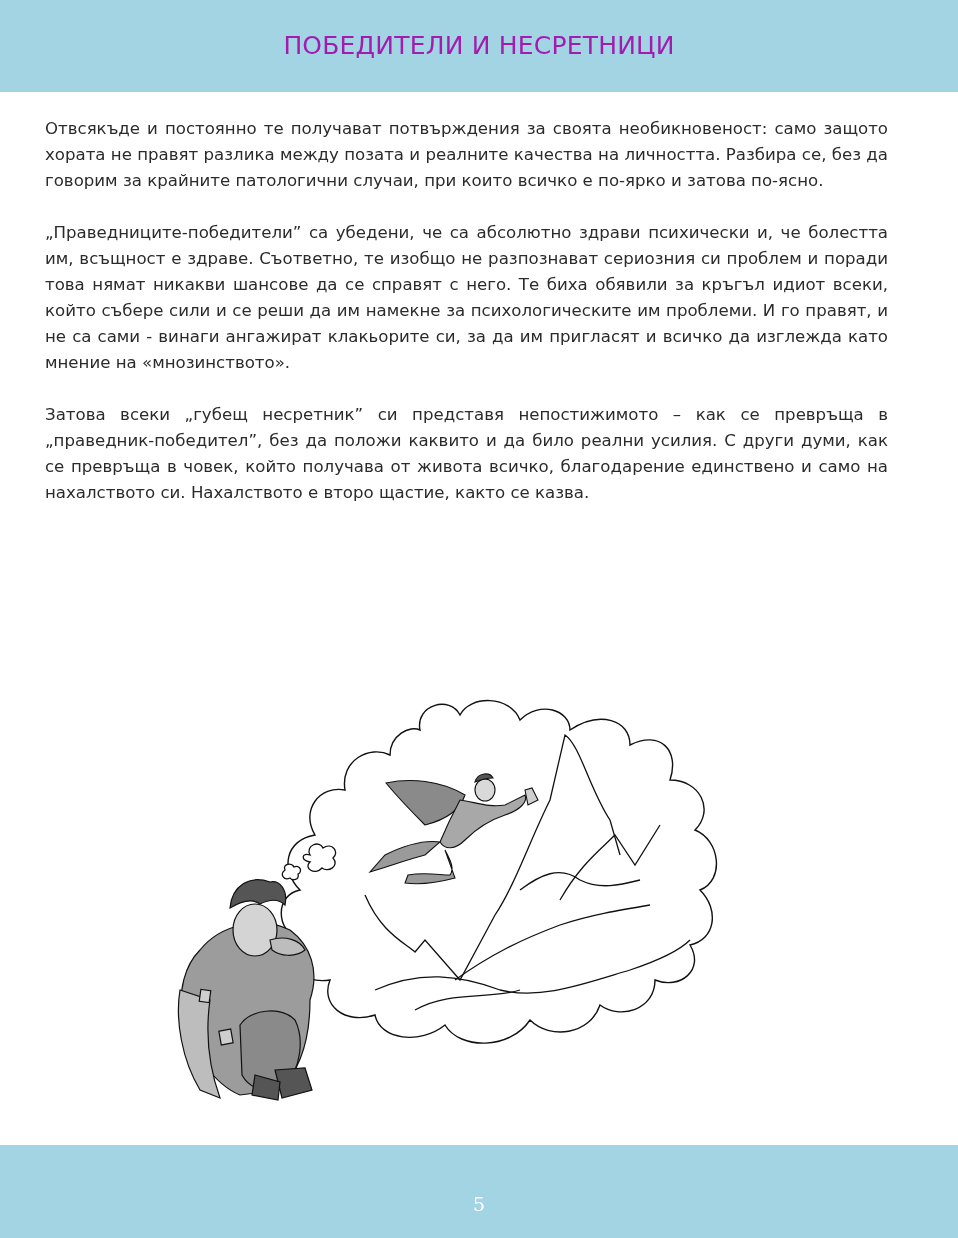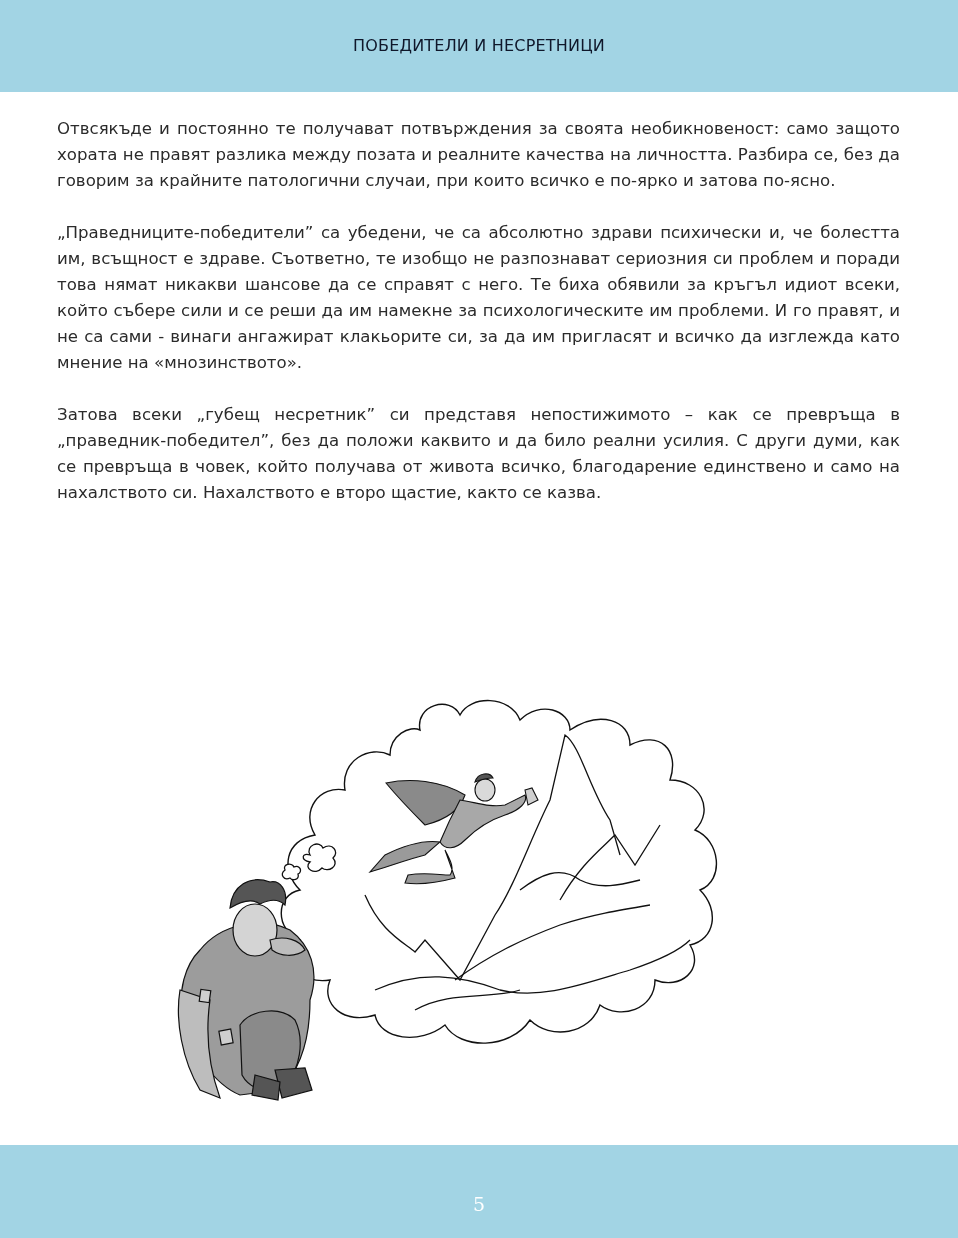--- a/index.html
+++ b/index.html
@@ -7,25 +7,25 @@
     width: 958px; height: 1238px; position: relative; overflow: hidden;
     background: #ffffff;
     font-family: "DejaVu Sans", sans-serif;
   }
   .header {
     position: absolute; left: 0; top: 0; width: 958px; height: 92px;
     background: #a2d4e4;
     display: flex; align-items: center; justify-content: center;
   }
   .header-title {
-    color: #0f172a; font-size: 16px; font-weight: 500;
+    color: #a21caf; font-size: 25px; font-weight: 500;
     letter-spacing: 0.2px; margin-top: -2px;
   }
   .content {
-    position: absolute; left: 57px; top: 116px; width: 843px;
+    position: absolute; left: 45px; top: 116px; width: 843px;
     color: #2b2b2b; font-size: 16.6px; line-height: 26px;
     text-align: justify;
   }
   .content p { margin: 0 0 26px 0; }
   .content p.condensed {
     font-family: "Liberation Sans Narrow", "Liberation Sans", sans-serif;
     font-size: 18.5px;
   }
   .illustration {
     position: absolute; left: 160px; top: 690px; width: 730px; height: 430px;

